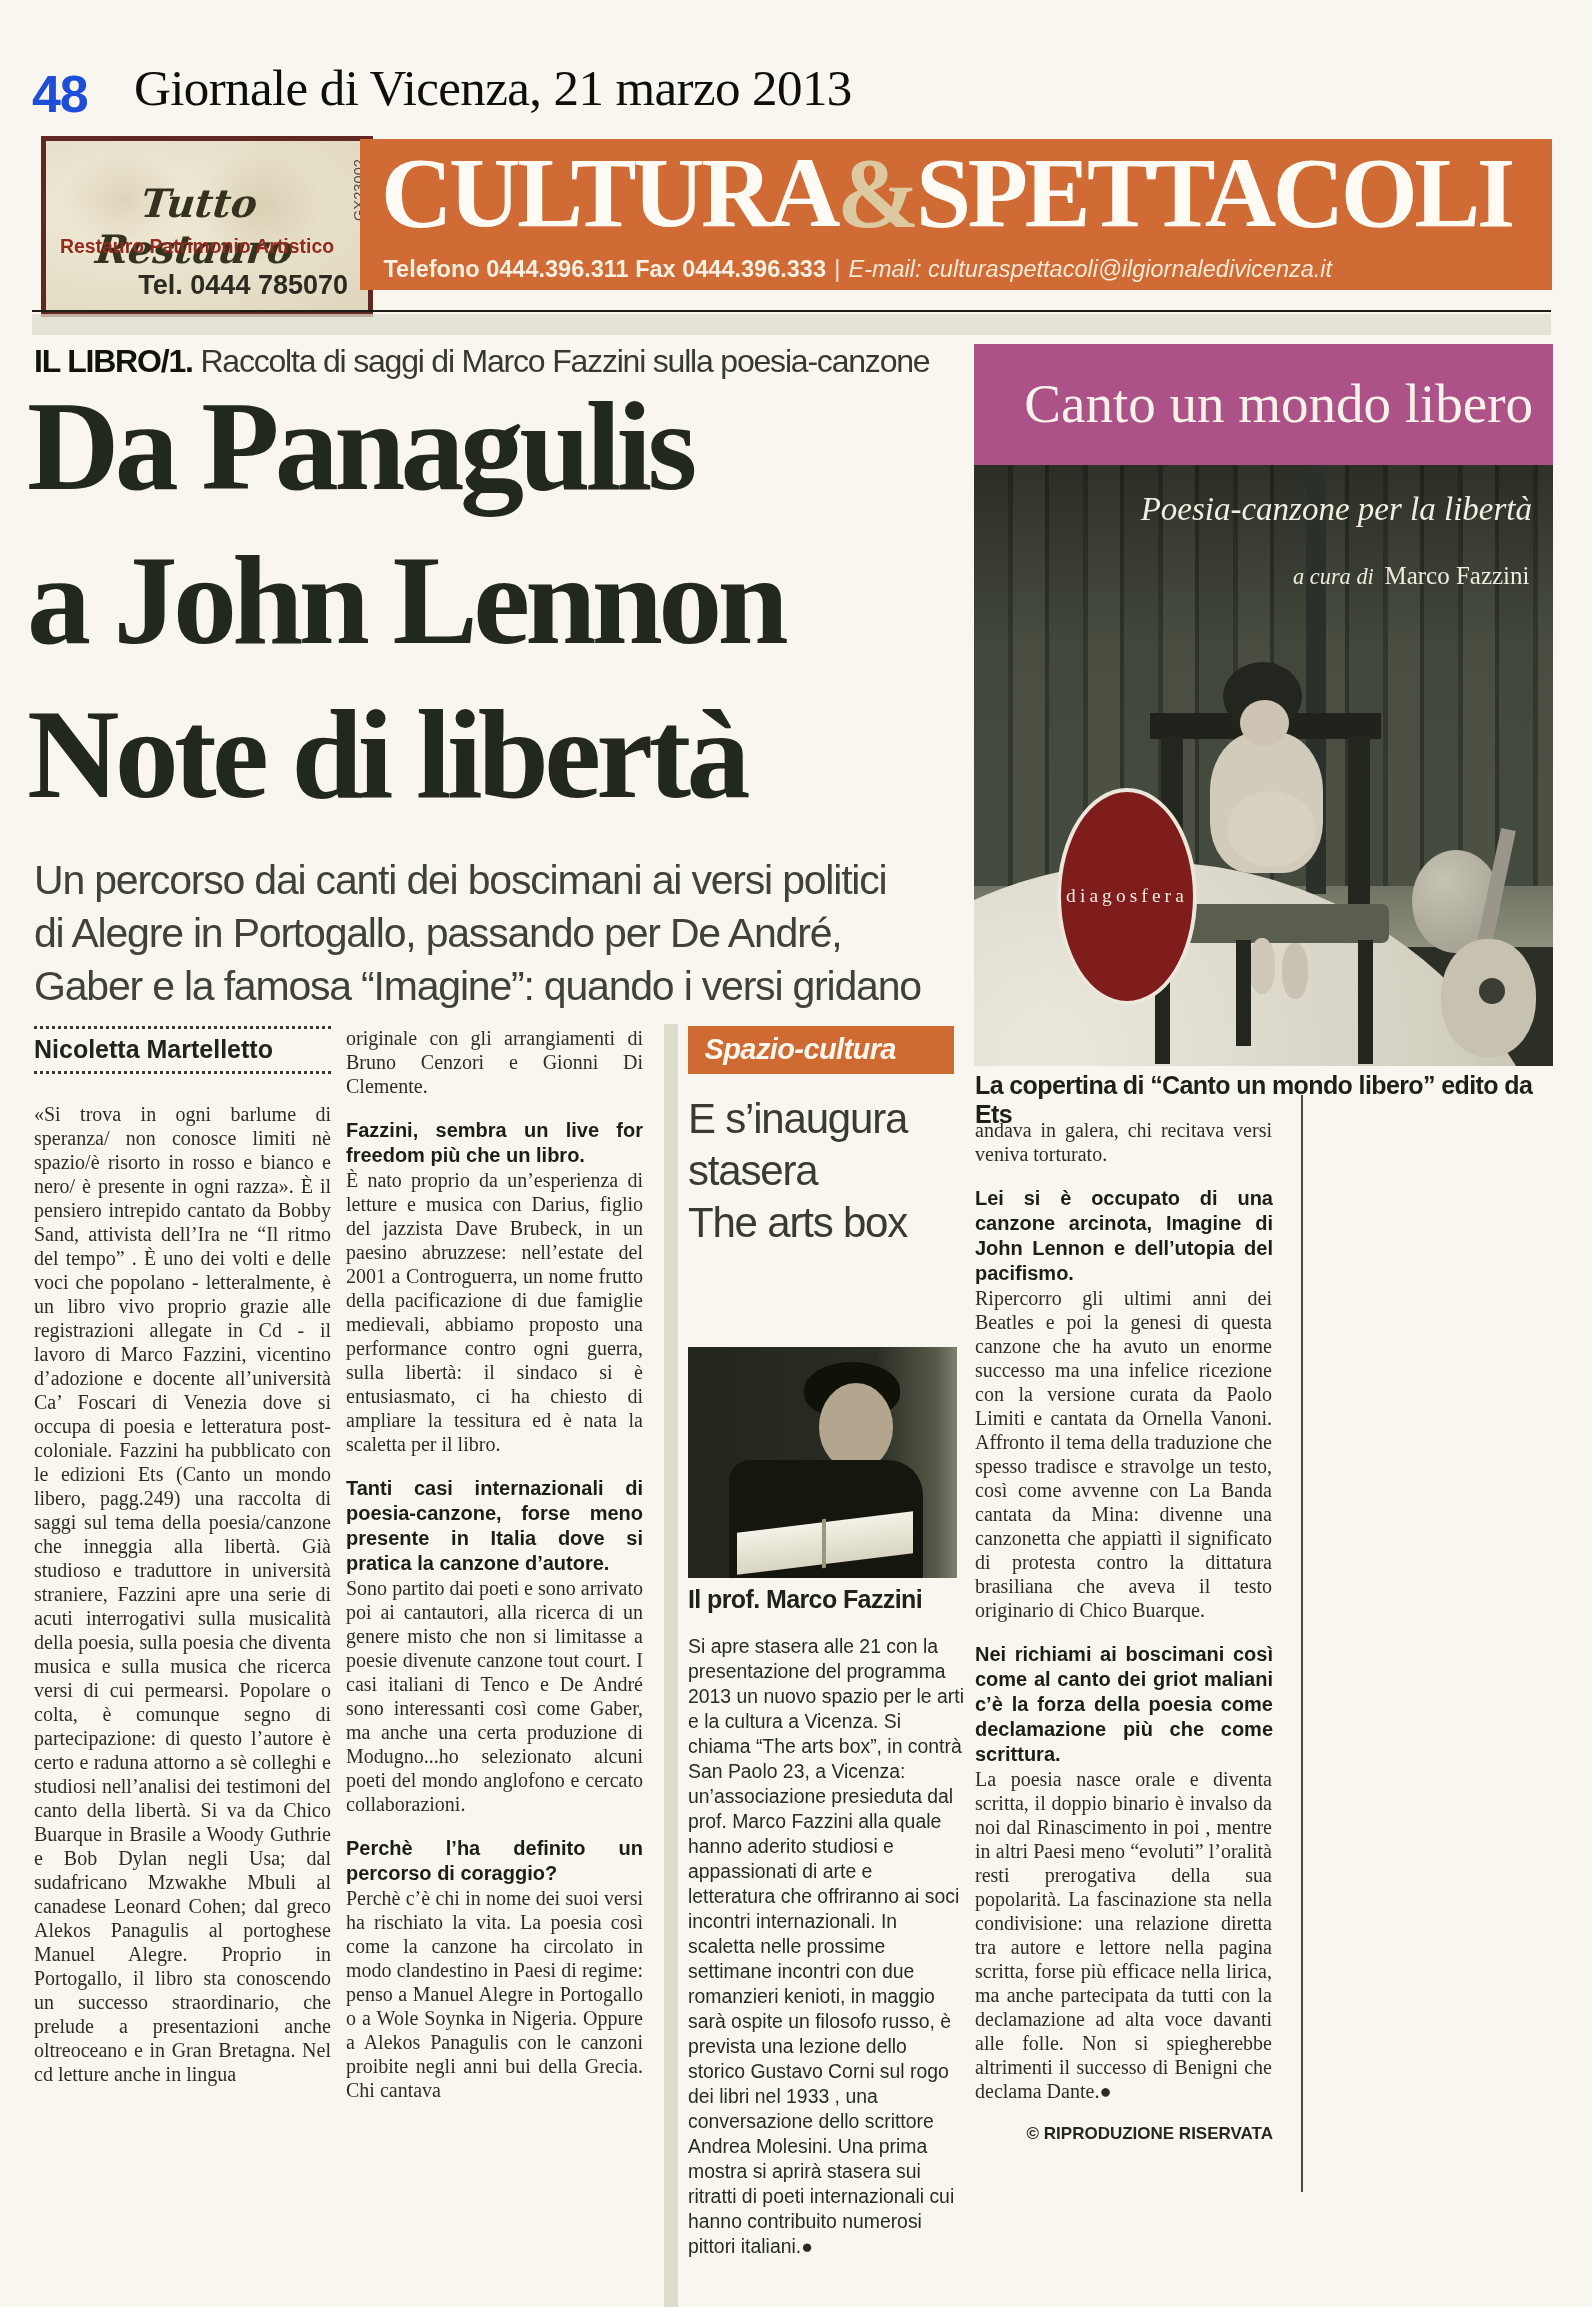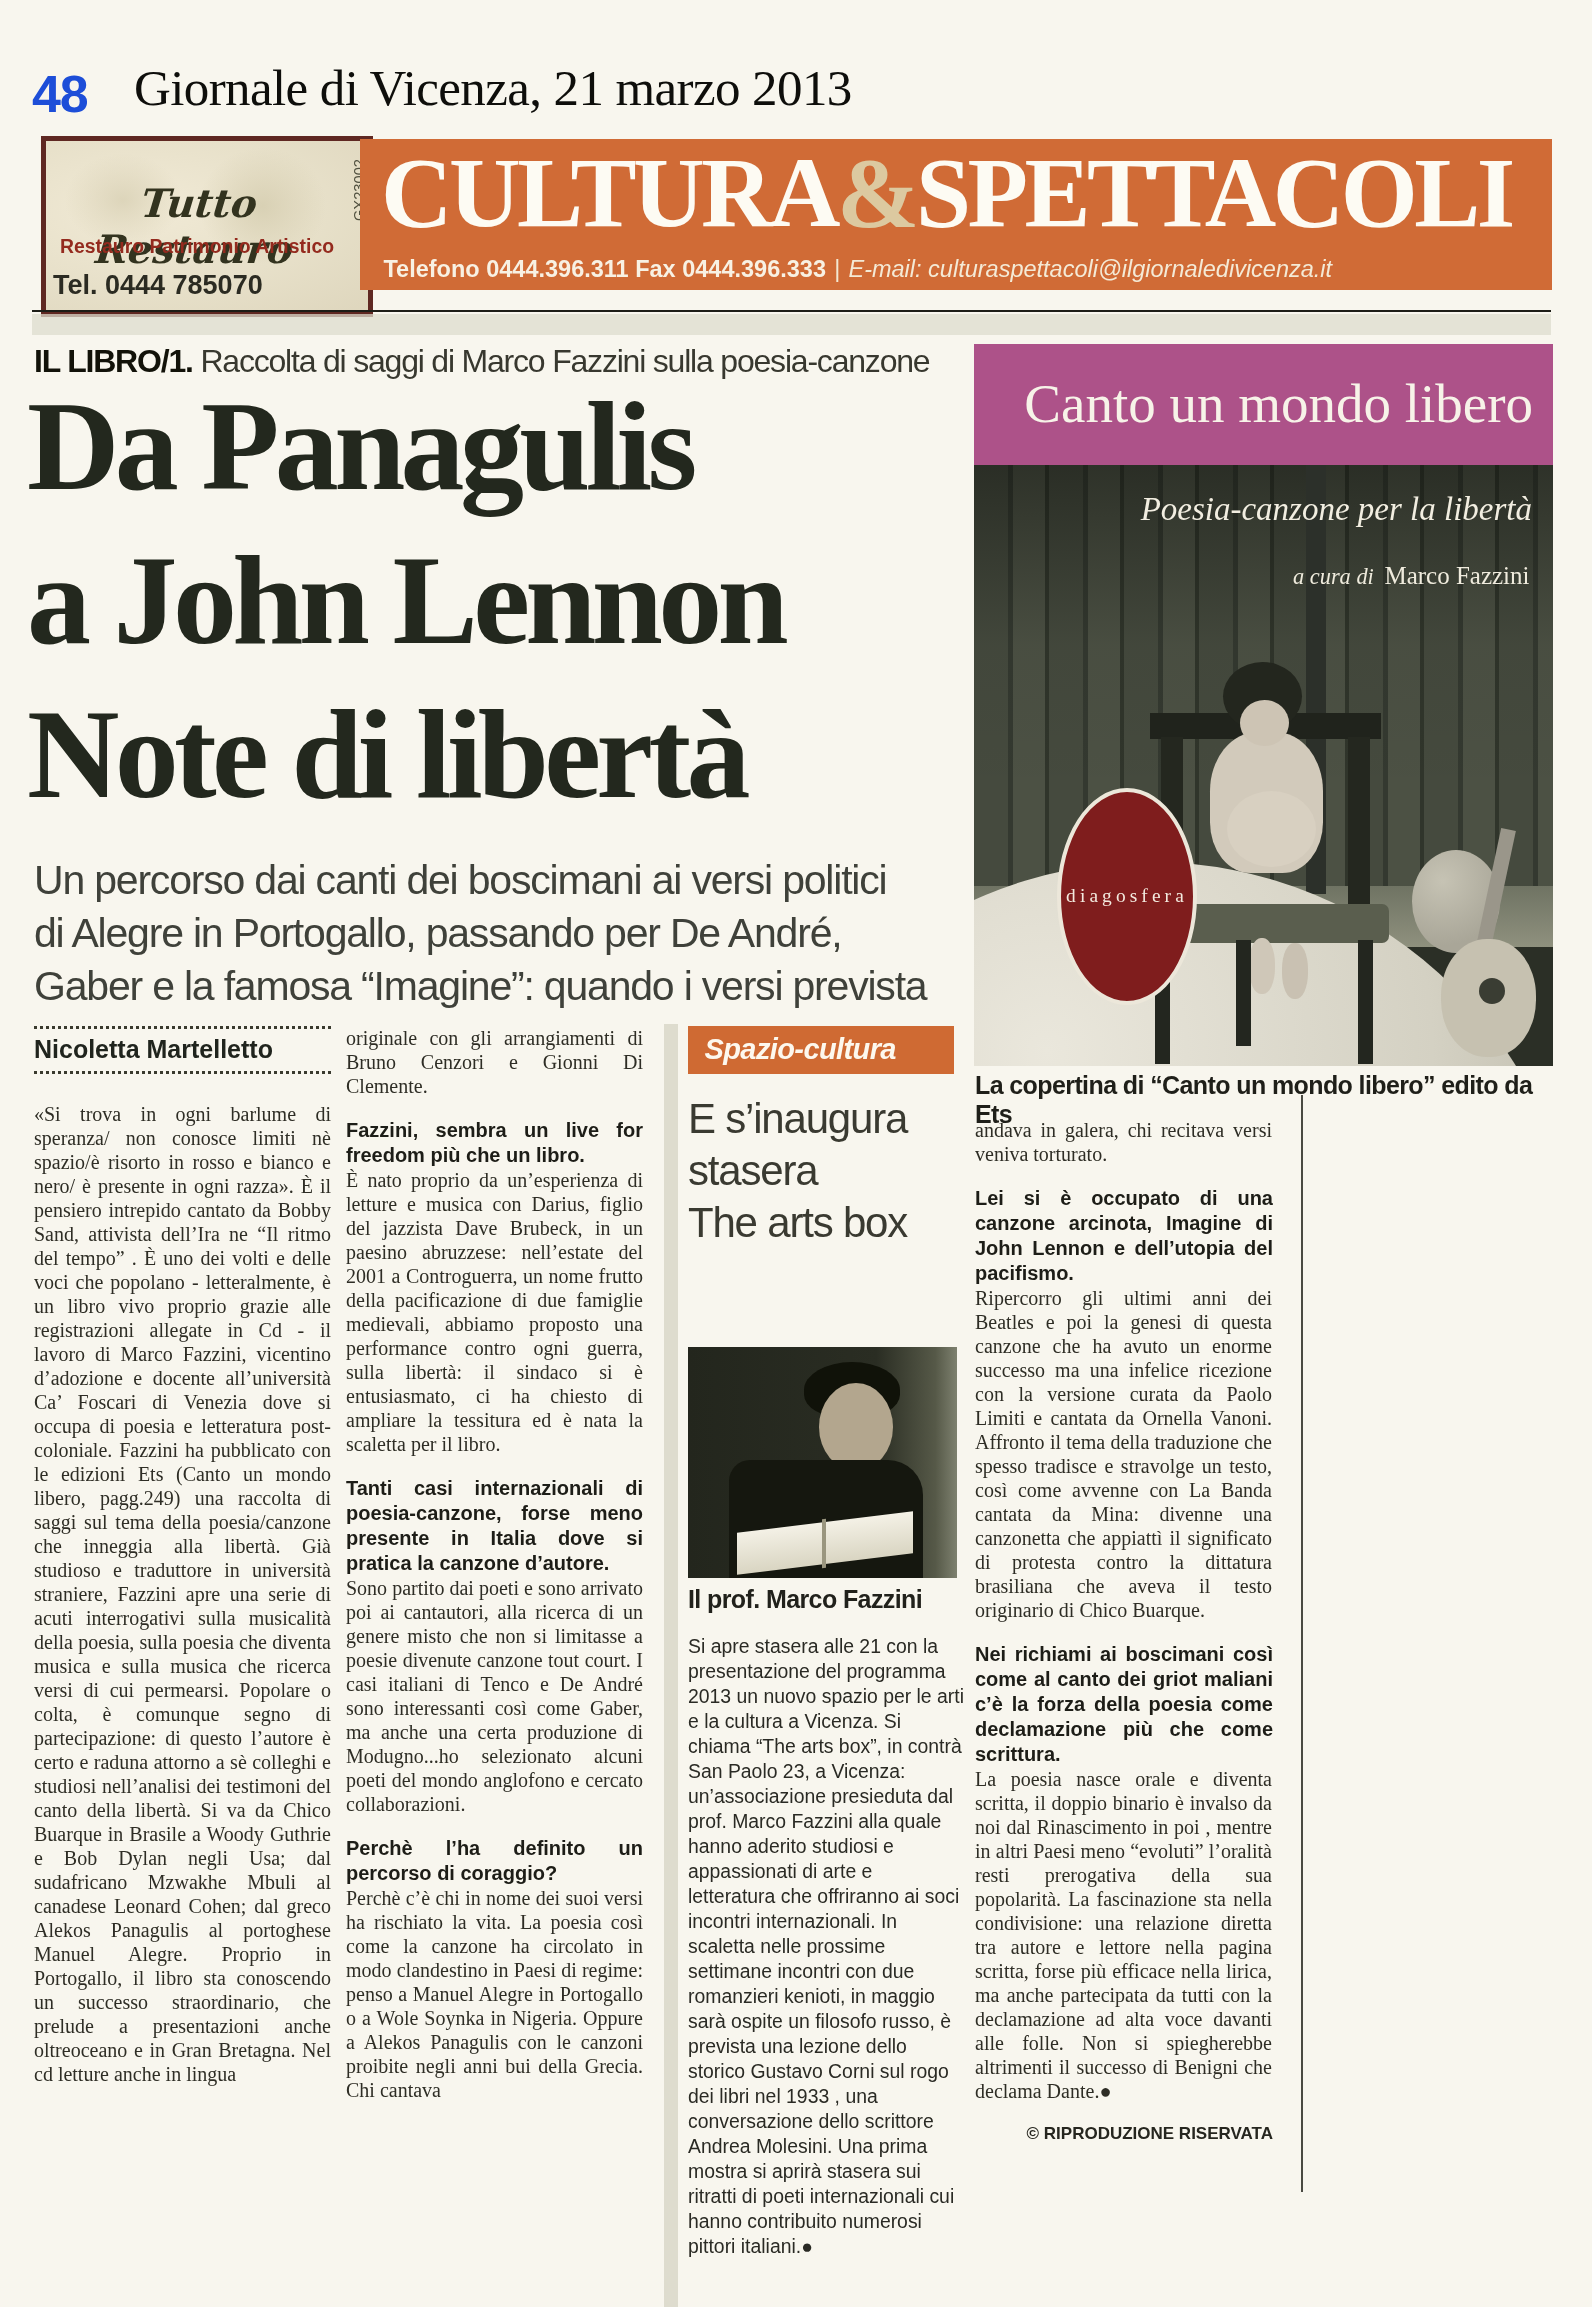--- a/index.html
+++ b/index.html
@@ -17,22 +17,22 @@
          background:radial-gradient(ellipse at 30% 40%, #f1ead6 0%, #e7e0c9 55%, #ded6bd 100%);}
   .adbox .art1{position:absolute;left:17.6px;top:11.8px;width:118px;height:94px;border-radius:50%;
          background:radial-gradient(#d8d0b4,transparent 70%);opacity:.8;}
   .adbox .art2{position:absolute;right:41px;top:5.9px;width:129px;height:118px;border-radius:50%;
          background:radial-gradient(#d4ccae,transparent 70%);opacity:.8;}
   .ad-brand{position:absolute;left:0;right:20px;top:39px;text-align:center;
             font-family:"DejaVu Serif",serif;font-style:italic;font-weight:bold;
             font-size:39px;color:#33331f;transform:skewX(-6deg);}
   .ad-tagline{position:absolute;left:0;right:20px;top:94px;text-align:center;
               font-family:"Liberation Sans",sans-serif;font-weight:bold;font-size:19.4px;color:#942a1e;}
-  .ad-phone{position:absolute;left:0;right:20px;bottom:10.6px;text-align:left;
-            font-family:"Liberation Sans",sans-serif;font-weight:bold;font-size:27px;color:#2b2b22;margin-left:7px;}
+  .ad-phone{position:absolute;left:0;right:20px;bottom:10.6px;text-align:right;
+            font-family:"Liberation Sans",sans-serif;font-weight:bold;font-size:27px;color:#2b2b22;}
   .ad-code{position:absolute;right:1.2px;top:17.6px;writing-mode:vertical-rl;transform:rotate(180deg);
            font-family:"Liberation Sans",sans-serif;font-size:14.7px;color:#50503f;}
 
   
   .banner{left:360px;top:139px;width:1192px;height:151px;background:#d06b36;}
   .banner-title{position:absolute;left:21px;top:3.5px;font-family:Liberation Serif, serif;
                 font-weight:bold;font-size:99px;line-height:100px;color:#fdfbf3;letter-spacing:-3.5px;white-space:nowrap;}
   .banner-title .amp{color:#dcc9a0;}
   .banner-contact{position:absolute;left:23.5px;bottom:7px;font-family:"Liberation Sans",sans-serif;
                   font-weight:bold;font-size:23.5px;color:#f8f1e3;white-space:nowrap;}
@@ -165,21 +165,21 @@
 
   <div class="abs headline">
     <div>Da Panagulis</div>
     <div>a John Lennon</div>
     <div>Note di libertà</div>
   </div>
 
   <div class="abs subhead">
     <div>Un percorso dai canti dei boscimani ai versi politici</div>
     <div>di Alegre in Portogallo, passando per De André,</div>
-    <div>Gaber e la famosa “Imagine”: quando i versi prevista</div>
+    <div>Gaber e la famosa “Imagine”: quando i versi gridano</div>
   </div>
 
   <div class="abs col1wrap">
     <div class="rule-dotted"></div>
     <div class="byline">Nicoletta Martelletto</div>
     <div class="rule-dotted"></div>
     <div class="bodytext col col1text">«Si trova in ogni barlume di speranza/ non conosce limiti nè spazio/è risorto in rosso e bianco e nero/ è presente in ogni razza». È il pensiero intrepido cantato da Bobby Sand, attivista dell’Ira ne “Il ritmo del tempo” . È uno dei volti e delle voci che popolano - letteralmente, è un libro vivo proprio grazie alle registrazioni allegate in Cd - il lavoro di Marco Fazzini, vicentino d’adozione e docente all’università Ca’ Foscari di Venezia dove si occupa di poesia e letteratura post-coloniale. Fazzini ha pubblicato con le edizioni Ets (Canto un mondo libero, pagg.249) una raccolta di saggi sul tema della poesia/canzone che inneggia alla libertà. Già studioso e traduttore in università straniere, Fazzini apre una serie di acuti interrogativi sulla musicalità della poesia, sulla poesia che diventa musica e sulla musica che ricerca versi di cui permearsi. Popolare o colta, è comunque segno di partecipazione: di questo l’autore è certo e raduna attorno a sè colleghi e studiosi nell’analisi dei testimoni del canto della libertà. Si va da Chico Buarque in Brasile a Woody Guthrie e Bob Dylan negli Usa; dal sudafricano Mzwakhe Mbuli al canadese Leonard Cohen; dal greco Alekos Panagulis al portoghese Manuel Alegre. Proprio in Portogallo, il libro sta conoscendo un successo straordinario, che prelude a presentazioni anche oltreoceano e in Gran Bretagna. Nel cd letture anche in lingua</div>
   </div>
 
   <div class="abs col2wrap">

